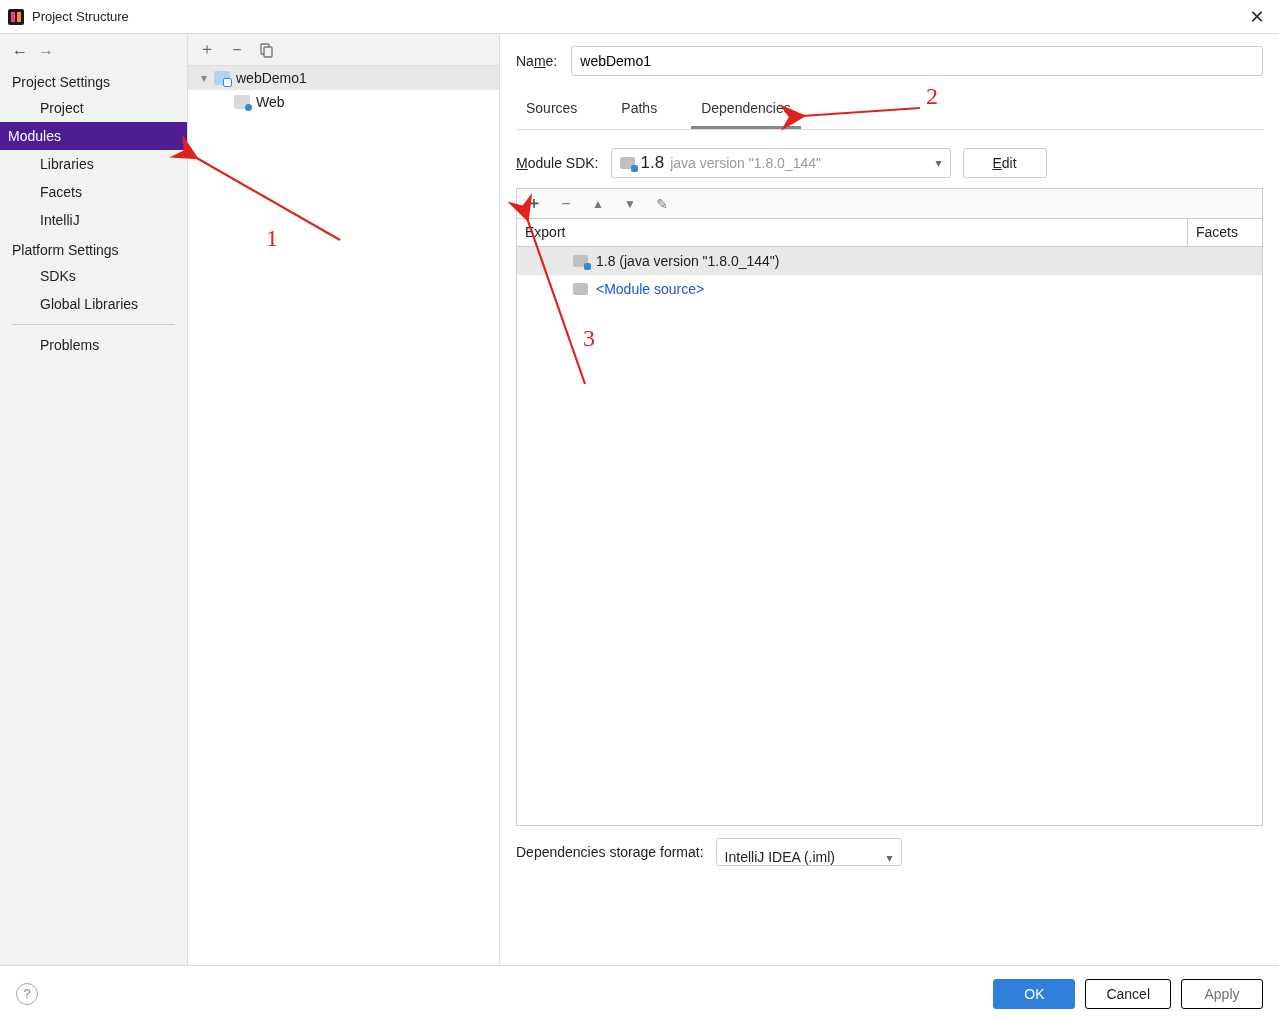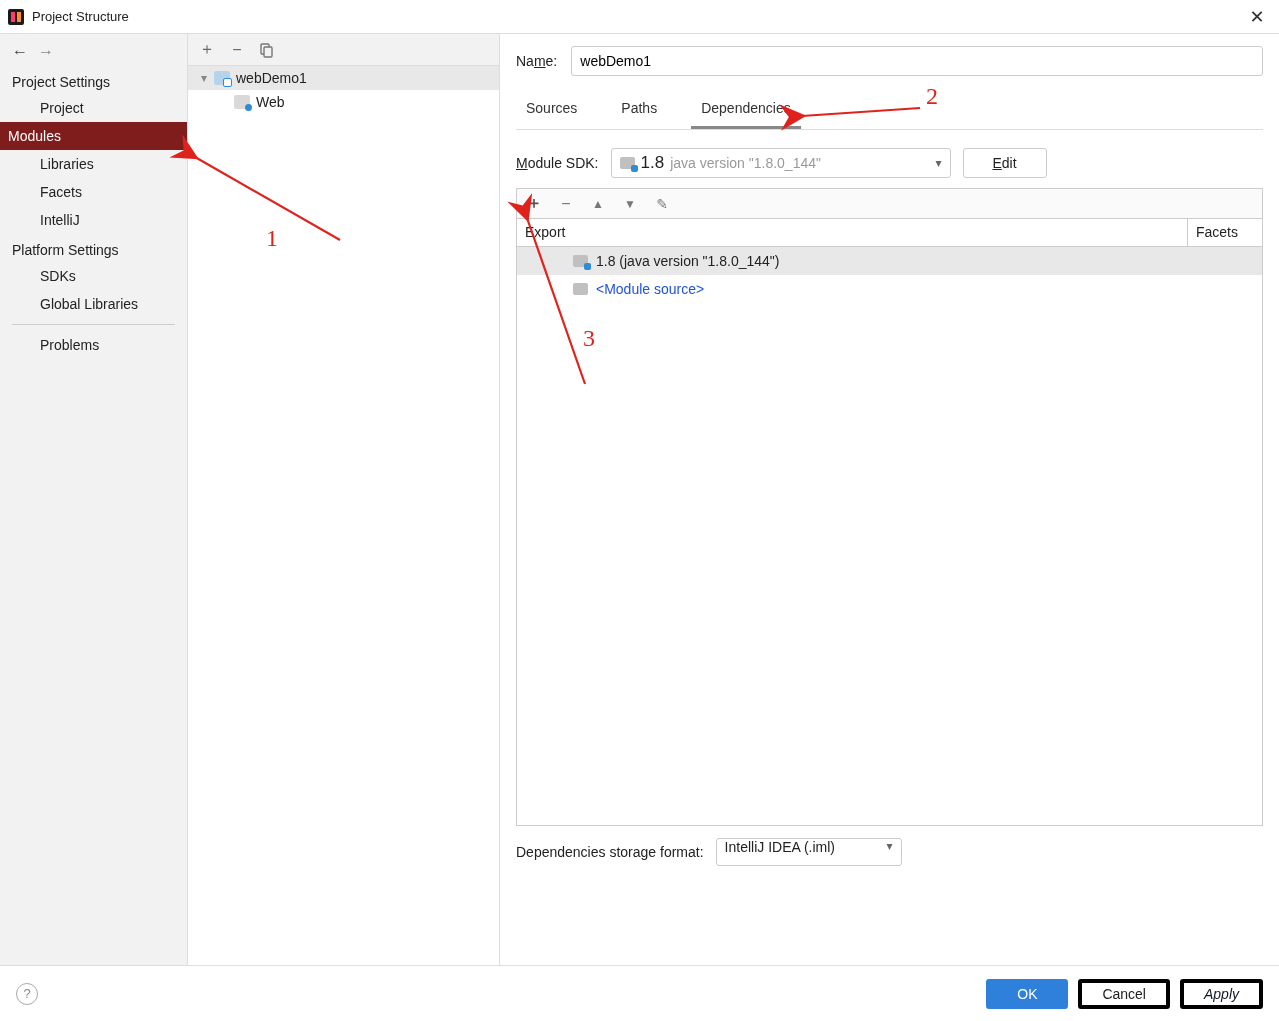--- a/index.html
+++ b/index.html
@@ -14,21 +14,21 @@
   
   .main { display: flex; height: calc(100% - 34px - 56px); }
   
   
   .left-nav { width: 188px; background: #f2f2f2; border-right: 1px solid #ddd; display:flex; flex-direction:column; }
   .nav-arrows { height: 32px; display:flex; align-items:center; gap:6px; padding: 4px 10px; }
   .nav-arrow { width:20px; height:20px; display:flex; align-items:center; justify-content:center; color:#888; font-size:16px; }
   .nav-arrow.enabled { color:#444; }
   .nav-section-title { font-size: 14px; padding: 8px 12px 4px 12px; color:#222; }
   .nav-item { font-size: 14px; padding: 6px 12px 6px 40px; color:#222; cursor:default; }
-  .nav-item.selected { background:#7f1d1d; color:#fff;padding-left:8px; }
+  .nav-item.selected { background:#4c1d95; color:#fff;padding-left:8px; }
   .nav-divider { border-top:1px solid #ccc; margin: 6px 12px; }
   
   
   .tree-panel { width: 312px; border-right: 1px solid #ddd; display:flex; flex-direction:column; }
   .tree-toolbar { height: 32px; background:#f2f2f2; border-bottom:1px solid #ddd; display:flex; align-items:center; gap:12px; padding: 0 10px; }
   .tool-icon { width:18px; height:18px; display:flex; align-items:center; justify-content:center; color:#666; font-size:16px; }
   .tree-body { flex:1; overflow:auto; }
   .tree-row { display:flex; align-items:center; height:24px; font-size:14px; }
   .tree-row.selected { background:#e8e8e8; }
   .tree-chevron { width:20px; text-align:center; color:#888; font-size:12px; }
@@ -69,30 +69,30 @@
   .dep-table-body { border:1px solid #ccc; height: 580px; overflow:auto; }
   .dep-row { display:flex; align-items:center; height:28px; padding-left: 56px; font-size:14px; gap:8px; }
   .dep-row.sdk { background:#e8e8e8; }
   .folder-gray { width:15px; height:12px; background:#c0c0c0; border-radius:2px; position:relative; display:inline-block; }
   .folder-sdk { width:15px; height:12px; background:#c0c0c0; border-radius:2px; position:relative; display:inline-block; }
   .folder-sdk::after { content:""; position:absolute; right:-3px; bottom:-3px; width:7px; height:7px; background:#2e8bd6; border-radius:2px; }
   .module-source { color:#1f52e0; }
   
   
   .storage-row { display:flex; align-items:center; gap:12px; margin-top: 12px; }
-  .storage-select { width:186px; height:28px; border:1px solid #ccc; border-radius:3px; padding:0 8px; display:flex; align-items:flex-start; position:relative; font-size:14px; }
+  .storage-select { width:186px; height:28px; border:1px solid #ccc; border-radius:3px; padding:0 8px; display:flex; align-items:flex-end; position:relative; font-size:14px; }
   .storage-select .chev { position:absolute; right:8px; color:#666; font-size:12px; }
   
   
   .footer { height:56px; border-top:1px solid #ddd; display:flex; align-items:center; padding: 0 16px; gap:10px; }
   .help-icon { width:22px; height:22px; border:1.5px solid #aaa; border-radius:50%; display:flex; align-items:center; justify-content:center; font-size:13px; color:#888; }
   .footer-spacer { flex:1; }
-  .btn { height:30px; border:4px solid #000000; border-radius:3px; padding:0 20px; font-size:14px; background:#fff; display:flex; align-items:center; justify-content:center; min-width:82px;text-align:center; }
+  .btn { height:30px; border:1px solid #000000; border-radius:3px; padding:0 20px; font-size:14px; background:#fff; display:flex; align-items:center; justify-content:center; min-width:82px;text-align:center; }
   .btn.primary { background:#2f80db; border-color:#2f80db; color:#fff; }
-  .btn.disabled { color:#0f172a;font-style:italic; }
+  .btn.disabled { color:#737373; }
   
   
   .overlay { position:absolute; top:0; left:0; width:1279px; height:1021px; pointer-events:none; }
   .anno-num { font-family: Georgia, serif; font-size:24px; fill:#e0221c; }
   .anno-line { stroke:#e0221c; stroke-width:2.2; fill:none; }
   .anno-head { fill:#e0221c; }
 </style>
 </head>
 <body>
 

